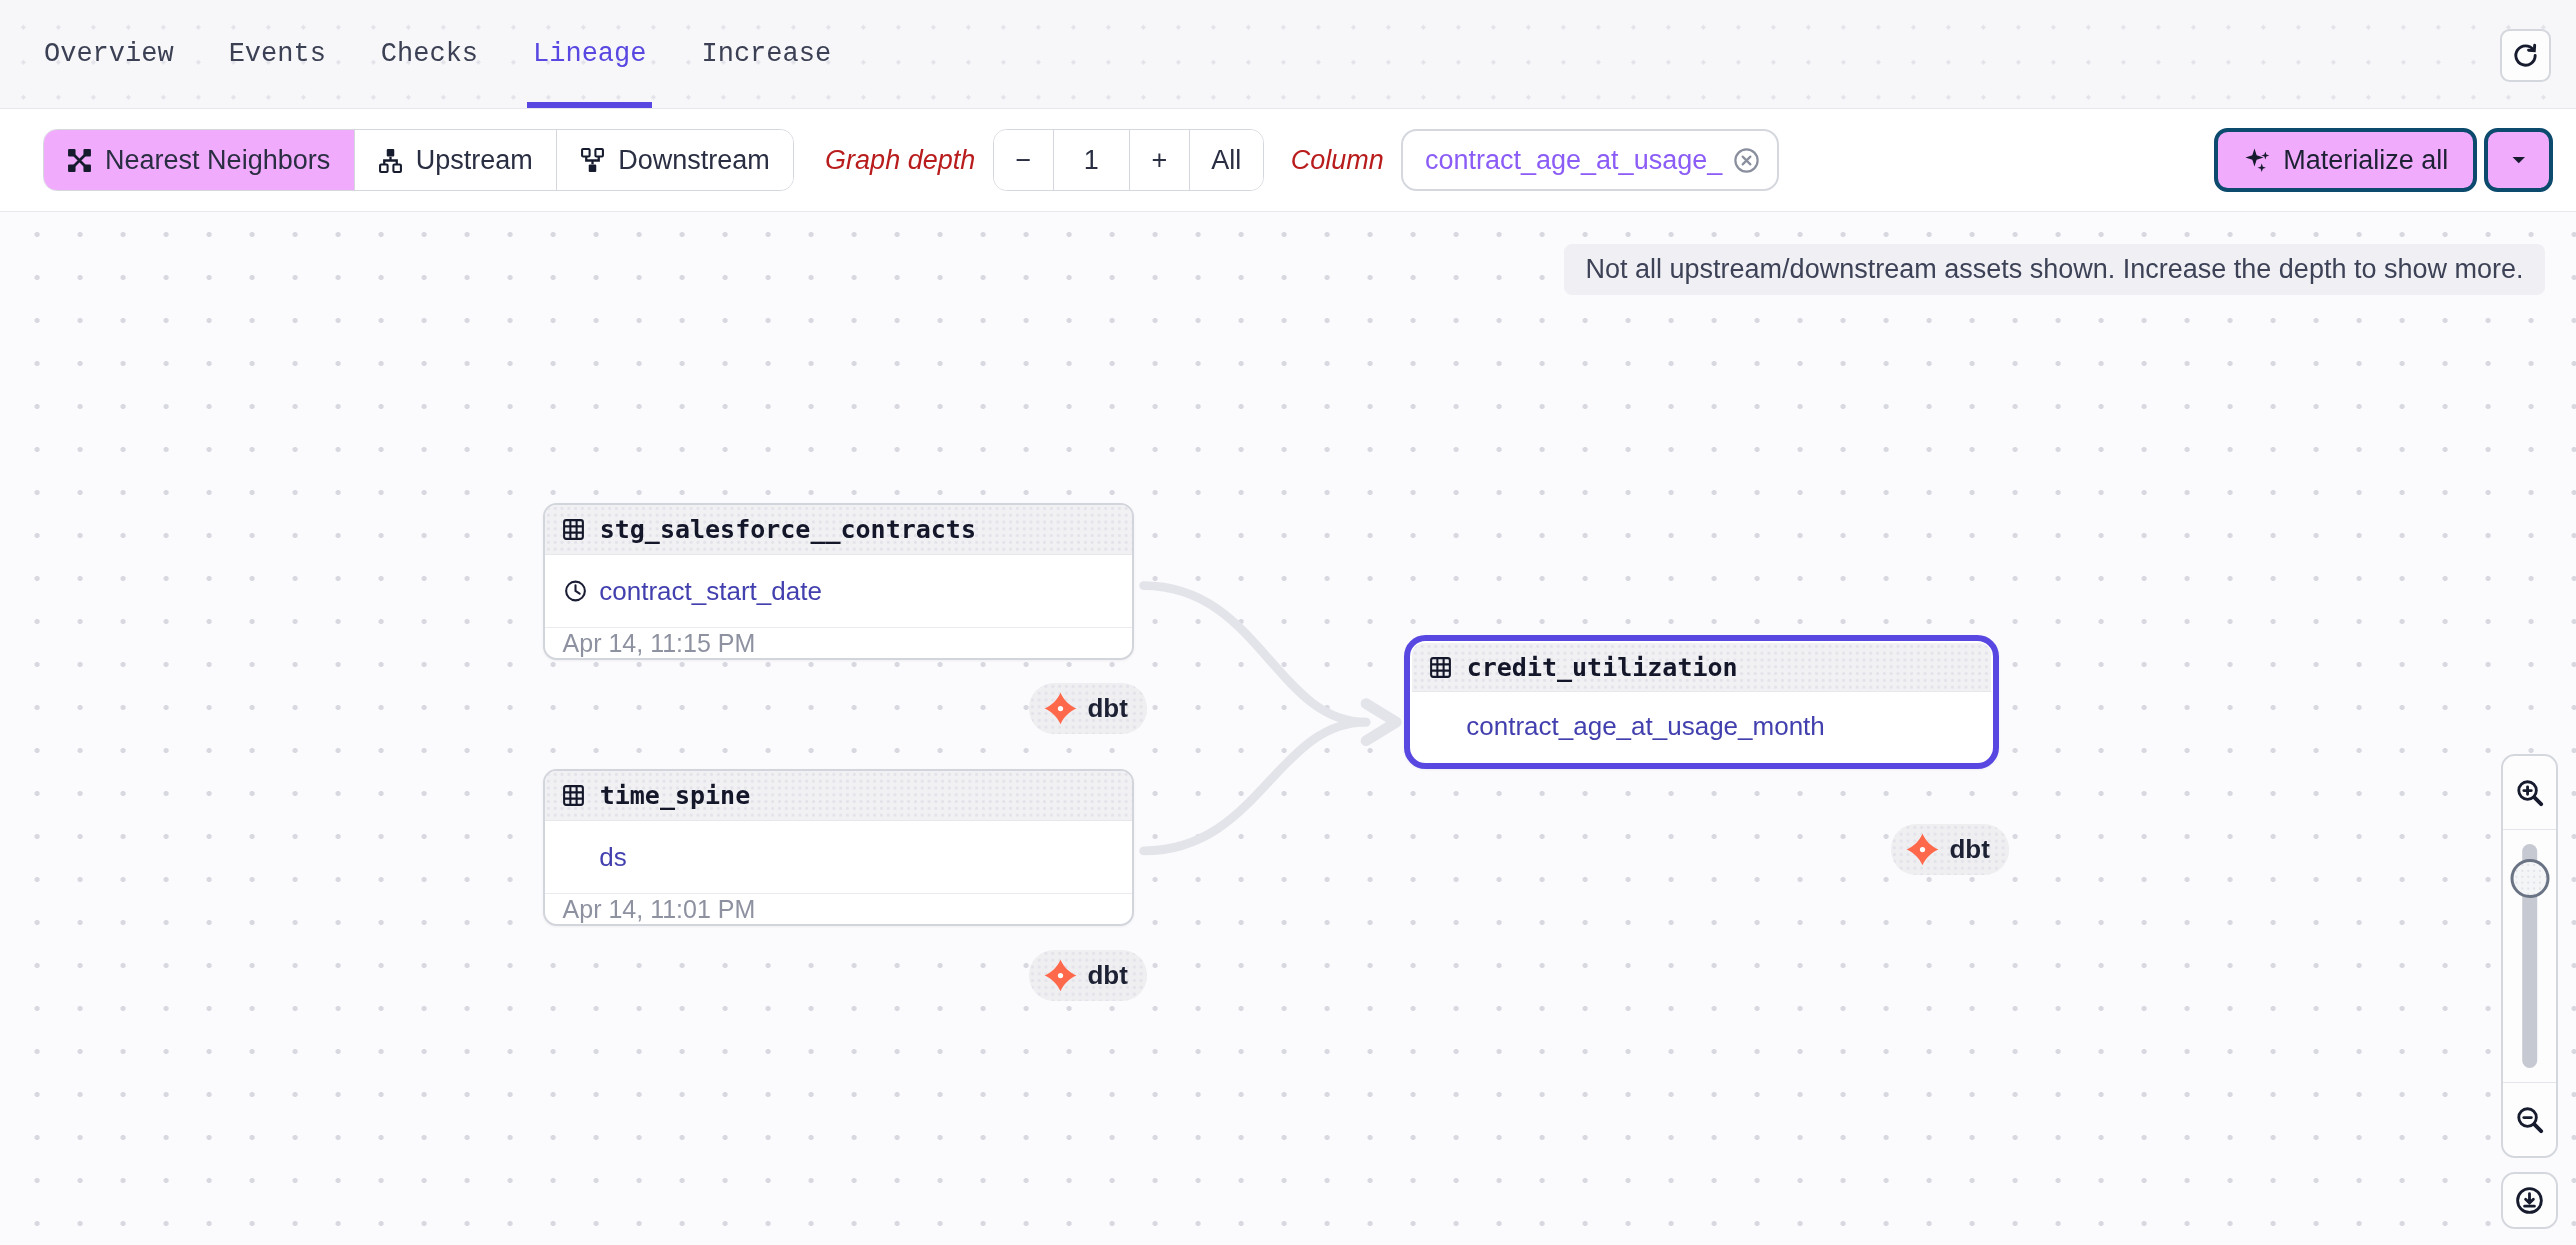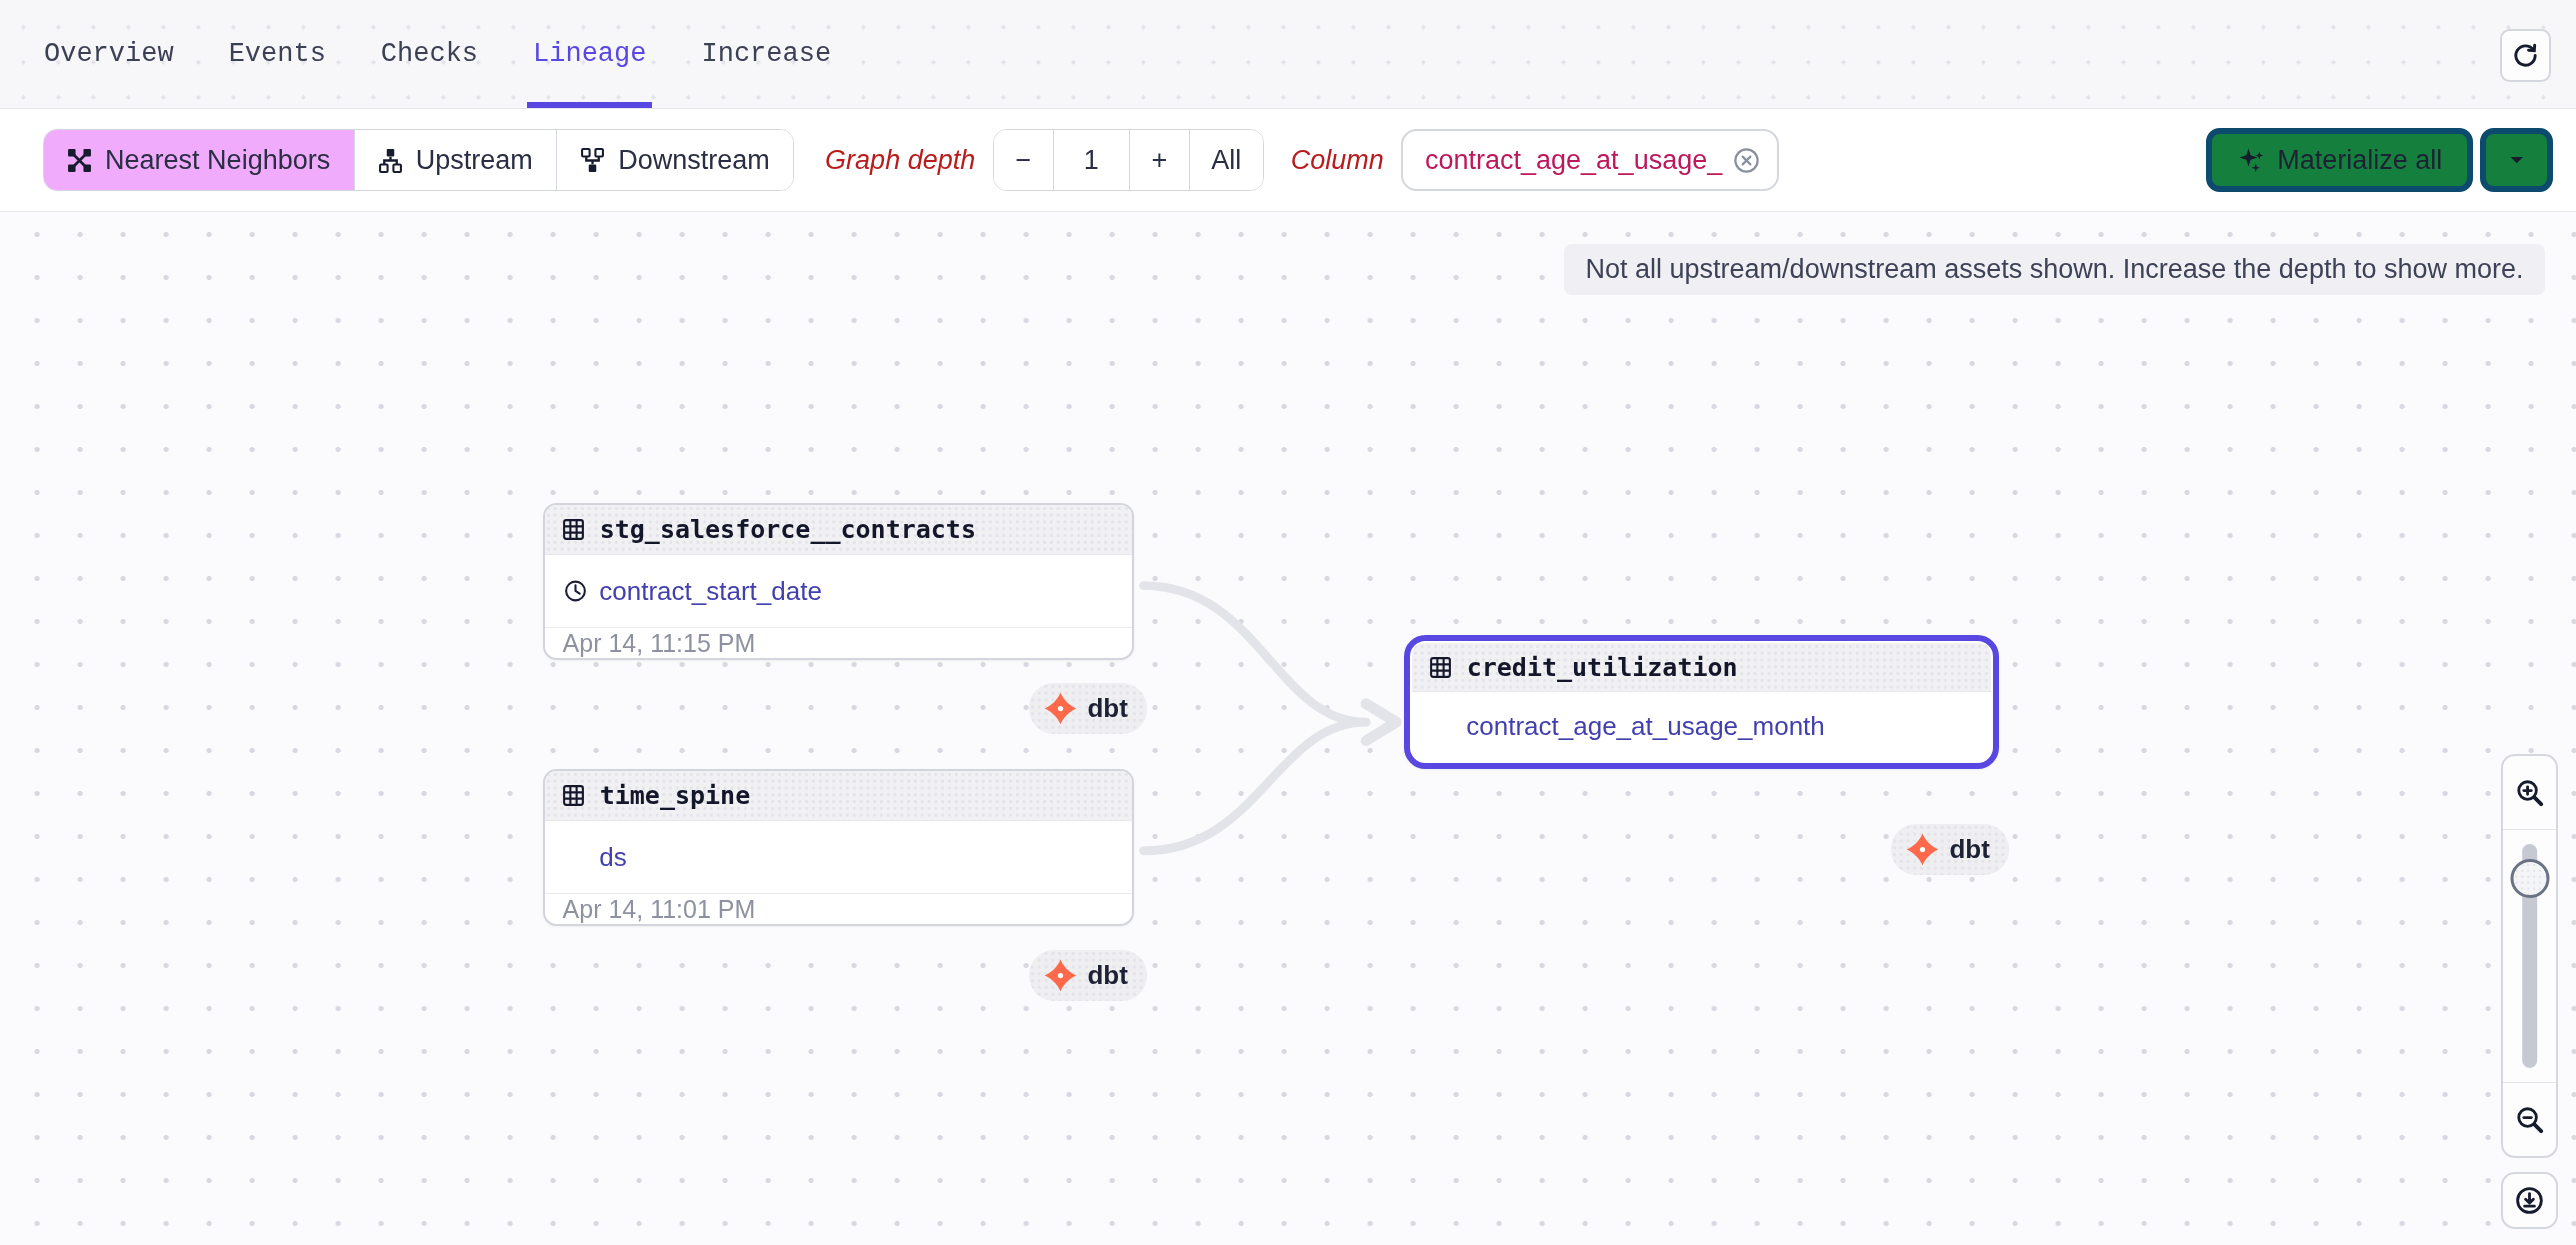--- a/index.html
+++ b/index.html
@@ -56,26 +56,26 @@
   .seg:last-child { border-right: none; }
   .seg.selected { background: #f0abfc; }
   .seg .g-icon { display: flex; color: #171b2e; }
   .toolbar-label { font-size: 27px; color: #b91c1c; white-space: nowrap; flex: none; font-style: italic; }
   .ml30 { margin-left: 31px; } .ml16 { margin-left: 17.6px; } .ml26 { margin-left: 27px; }
   .stepper .seg { padding: 0 21.5px; justify-content: center; min-width: 60px; }
   .stepper .seg.value { min-width: 76px; background: #fff; cursor: default; }
   .chip {
     display: flex; align-items: center; gap: 9.8px; height: 62px;
     border: 2px solid #d5d7de; border-radius: 15.6px; background: #fff;
-    padding: 0 15.6px 0 21.5px; font-size: 27px; color: #be185d; cursor: pointer; flex: none;
+    padding: 0 15.6px 0 21.5px; font-size: 27px; color: #8b5cf6; cursor: pointer; flex: none;
   }
   .split-btn { margin-left: auto; display: flex; gap: 6.8px; flex: none; }
   .btn {
     display: flex; align-items: center; gap: 11.7px; height: 64px;
-    border: 6px solid #0c4a6e; border-radius: 13.7px; background: #15803d;
+    border: 4px solid #0c4a6e; border-radius: 13.7px; background: #f0abfc;
     padding: 0 25px; font-size: 27px; color: #1d2134; cursor: pointer; white-space: nowrap;
   }
   .btn.caret { padding: 0 19.5px; }
 
   
   .canvas {
     position: absolute; left: 0; top: 213px; width: 2576px; height: 1032px;
     background: #fbfbfd;
     background-image: radial-gradient(circle, #d8d8e0 2.5px, transparent 2.8px);
     background-size: 43px 43px; background-position: 15.6px 0px;

